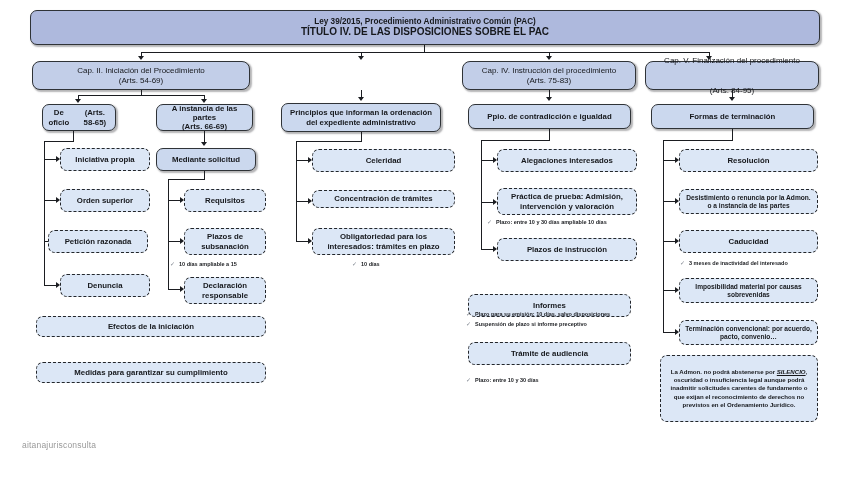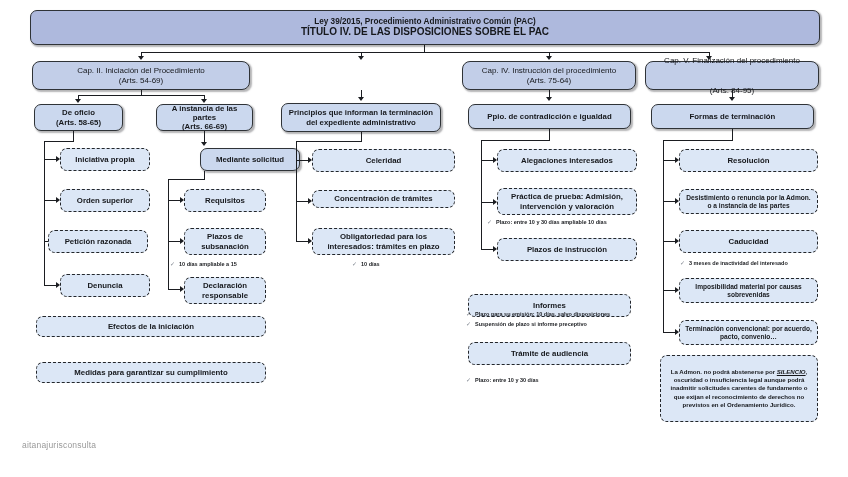--- a/index.html
+++ b/index.html
@@ -72,36 +72,36 @@
   <div class="arw arw-d" style="left:706px;top:56px;"></div>
 
   <div class="box solid fill-chap b-chap" style="left:32px;top:61px;width:218px;height:29px;flex-direction:column;">
     <div class="inner">Cap. II. Iniciación del Procedimiento</div>
     <div class="inner">(Arts. 54-69)</div>
   </div>
 
 
   <div class="box solid fill-chap b-chap" style="left:462px;top:61px;width:174px;height:29px;flex-direction:column;">
     <div class="inner">Cap. IV. Instrucción del procedimiento</div>
-    <div class="inner">(Arts. 75-64)</div>
+    <div class="inner">(Arts. 75-83)</div>
   </div>
 
   <div class="box solid fill-chap b-chap" style="left:645px;top:61px;width:174px;height:29px;flex-direction:column;gap:20px;">
     <div class="inner">Cap. V. Finalización del procedimiento</div>
     <div class="inner">(Arts. 84-95)</div>
   </div>
 
   <div class="ln lnv" style="left:141px;top:90px;height:6px;"></div>
   <div class="ln lnh" style="left:78px;top:95px;width:126px;"></div>
   <div class="ln lnv" style="left:78px;top:95px;height:6px;"></div>
   <div class="ln lnv" style="left:204px;top:95px;height:6px;"></div>
   <div class="arw arw-d" style="left:75px;top:99px;"></div>
   <div class="arw arw-d" style="left:201px;top:99px;"></div>
 
-  <div class="box solid fill-sub b-sub" style="left:34px;top:104px;width:89px;height:27px;flex-direction:column;">
+  <div class="box solid fill-sub b-sub" style="left:42px;top:104px;width:74px;height:27px;flex-direction:row;">
     <div class="inner">De oficio</div>
     <div class="inner">(Arts. 58-65)</div>
   </div>
 
   <div class="box solid fill-sub b-sub" style="left:156px;top:104px;width:97px;height:27px;flex-direction:column;">
     <div class="inner">A instancia de las partes</div>
     <div class="inner">(Arts. 66-69)</div>
   </div>
 
   <div class="ln lnv" style="left:73px;top:131px;height:11px;"></div>
@@ -125,21 +125,21 @@
   <div class="box dashed fill-lite b-item" style="left:48px;top:230px;width:100px;height:23px;">
     <span class="inner">Petición razonada</span>
   </div>
   <div class="box dashed fill-lite b-item" style="left:60px;top:274px;width:90px;height:23px;">
     <span class="inner">Denuncia</span>
   </div>
 
   <div class="ln lnv" style="left:204px;top:131px;height:12px;"></div>
   <div class="arw arw-d" style="left:201px;top:142px;"></div>
 
-  <div class="box solid fill-sub b-item" style="left:156px;top:148px;width:100px;height:23px;margin-left:44px;">
+  <div class="box solid fill-sub b-item" style="left:156px;top:148px;width:100px;height:23px;">
     <span class="inner">Mediante solicitud</span>
   </div>
 
   <div class="ln lnv" style="left:204px;top:171px;height:9px;"></div>
   <div class="ln lnh" style="left:168px;top:179px;width:37px;"></div>
   <div class="ln lnv" style="left:168px;top:179px;height:111px;"></div>
   <div class="ln lnh" style="left:168px;top:200px;width:13px;"></div>
   <div class="ln lnh" style="left:168px;top:241px;width:13px;"></div>
   <div class="ln lnh" style="left:168px;top:289px;width:13px;"></div>
   <div class="arw arw-r" style="left:180px;top:197px;"></div>
@@ -164,21 +164,21 @@
     <span class="inner">Efectos de la iniciación</span>
   </div>
   <div class="box dashed fill-lite b-item" style="left:36px;top:362px;width:230px;height:21px;">
     <span class="inner">Medidas para garantizar su cumplimiento</span>
   </div>
 
   <div class="ln lnv" style="left:361px;top:90px;height:8px;"></div>
   <div class="arw arw-d" style="left:358px;top:97px;"></div>
 
   <div class="box solid fill-sub b-sub" style="left:281px;top:103px;width:160px;height:29px;">
-    <span class="inner">Principios que informan la terminación del expediente administrativo</span>
+    <span class="inner">Principios que informan la ordenación del expediente administrativo</span>
   </div>
 
   <div class="ln lnv" style="left:361px;top:132px;height:10px;"></div>
   <div class="ln lnh" style="left:296px;top:141px;width:66px;"></div>
   <div class="ln lnv" style="left:296px;top:141px;height:101px;"></div>
   <div class="ln lnh" style="left:296px;top:160px;width:13px;"></div>
   <div class="ln lnh" style="left:296px;top:201px;width:13px;"></div>
   <div class="ln lnh" style="left:296px;top:241px;width:13px;"></div>
   <div class="arw arw-r" style="left:308px;top:157px;"></div>
   <div class="arw arw-r" style="left:308px;top:198px;"></div>

